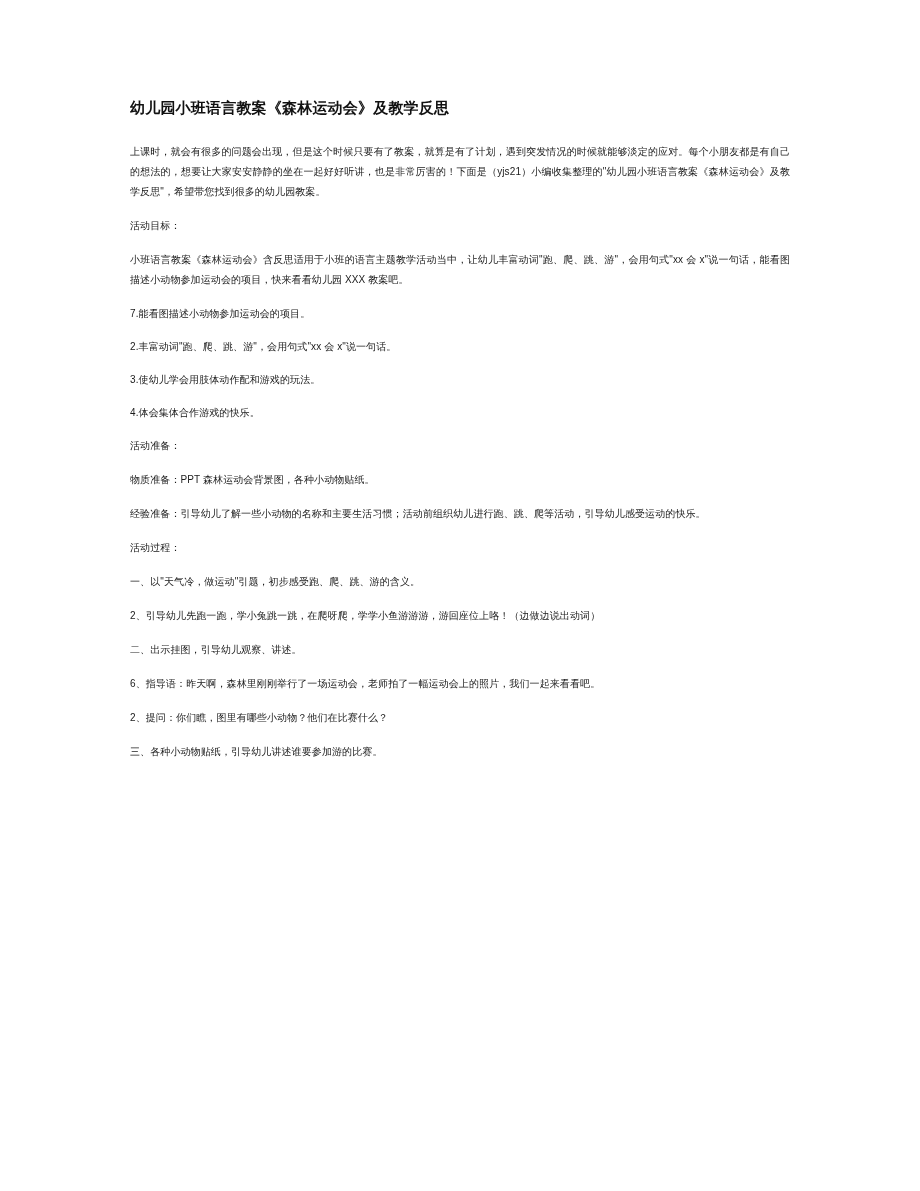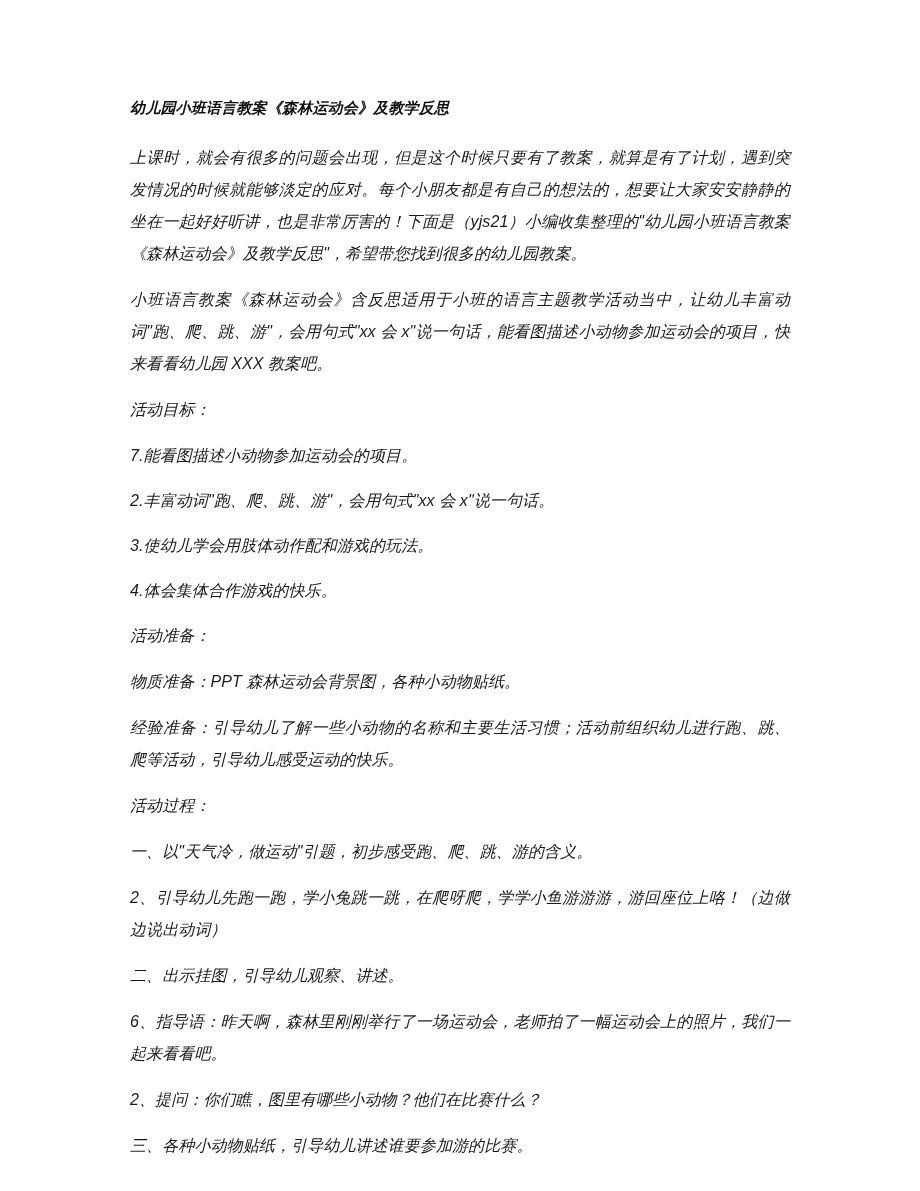--- a/index.html
+++ b/index.html
@@ -13,60 +13,59 @@
     font-family: "Liberation Sans", sans-serif;
     color: #1a1a1a;
   }
   .page {
     position: relative;
     width: 920px;
     height: 1191px;
     background: #ffffff;
     box-sizing: border-box;
     overflow: hidden;
-    font-style: italic;
   }
   .content {
     position: absolute;
     left: 130px;
     top: 96px;
     width: 660px;
   }
   .doc-title {
     font-size: 15px;
     font-weight: bold;
     color: #111111;
     line-height: 1.6;
     margin: 0 0 22px 0;
     letter-spacing: 0.2px;
   }
   p.para {
-    font-size: 16px;
+    font-size: 10px;
     line-height: 2.0;
     margin: 0 0 14px 0;
     color: #1a1a1a;
     text-align: justify;
     letter-spacing: 0.1px;
   }
   p.tight {
     margin-bottom: 13px;
   }
 </style>
 </head>
 <body>
 
 <div class="page">
   <div class="content">
 
     <h1 class="doc-title">幼儿园小班语言教案《森林运动会》及教学反思</h1>
 
     <p class="para">上课时，就会有很多的问题会出现，但是这个时候只要有了教案，就算是有了计划，遇到突发情况的时候就能够淡定的应对。每个小朋友都是有自己的想法的，想要让大家安安静静的坐在一起好好听讲，也是非常厉害的！下面是（yjs21）小编收集整理的"幼儿园小班语言教案《森林运动会》及教学反思"，希望带您找到很多的幼儿园教案。</p>
+    <p class="para">活动目标：</p>
+
     <p class="para">小班语言教案《森林运动会》含反思适用于小班的语言主题教学活动当中，让幼儿丰富动词"跑、爬、跳、游"，会用句式"xx 会 x"说一句话，能看图描述小动物参加运动会的项目，快来看看幼儿园 XXX 教案吧。</p>
-
-    <p class="para">活动目标：</p>
     <p class="para tight">7.能看图描述小动物参加运动会的项目。</p>
     <p class="para tight">2.丰富动词"跑、爬、跳、游"，会用句式"xx 会 x"说一句话。</p>
     <p class="para tight">3.使幼儿学会用肢体动作配和游戏的玩法。</p>
     <p class="para tight">4.体会集体合作游戏的快乐。</p>
 
     <p class="para">活动准备：</p>
     <p class="para">物质准备：PPT 森林运动会背景图，各种小动物贴纸。</p>
     <p class="para">经验准备：引导幼儿了解一些小动物的名称和主要生活习惯；活动前组织幼儿进行跑、跳、爬等活动，引导幼儿感受运动的快乐。</p>
 
     <p class="para">活动过程：</p>

